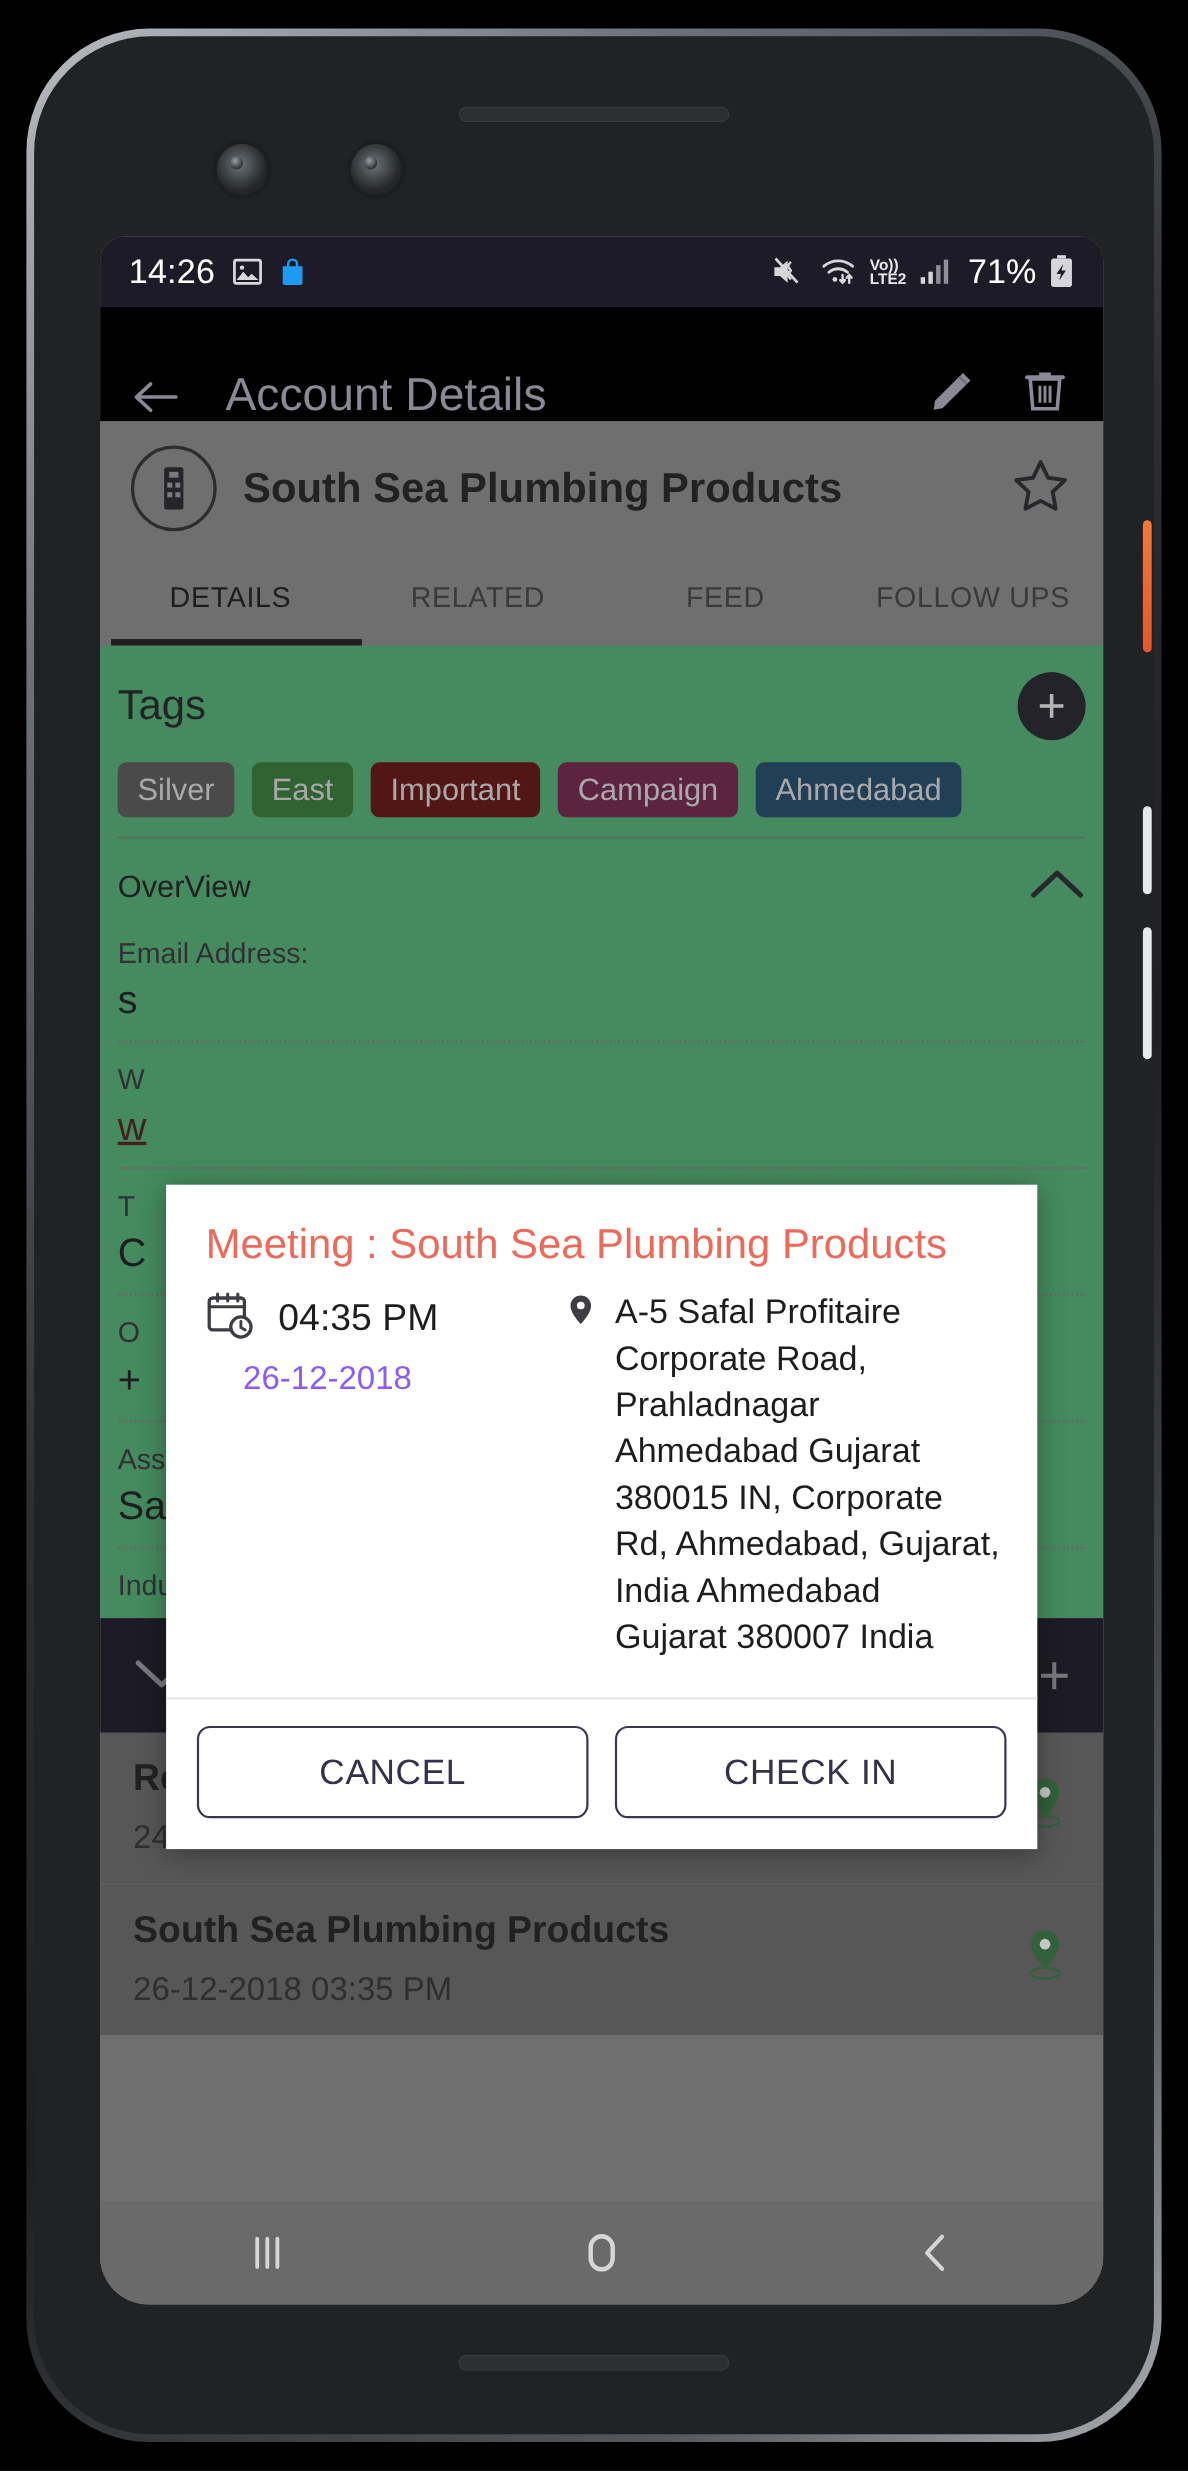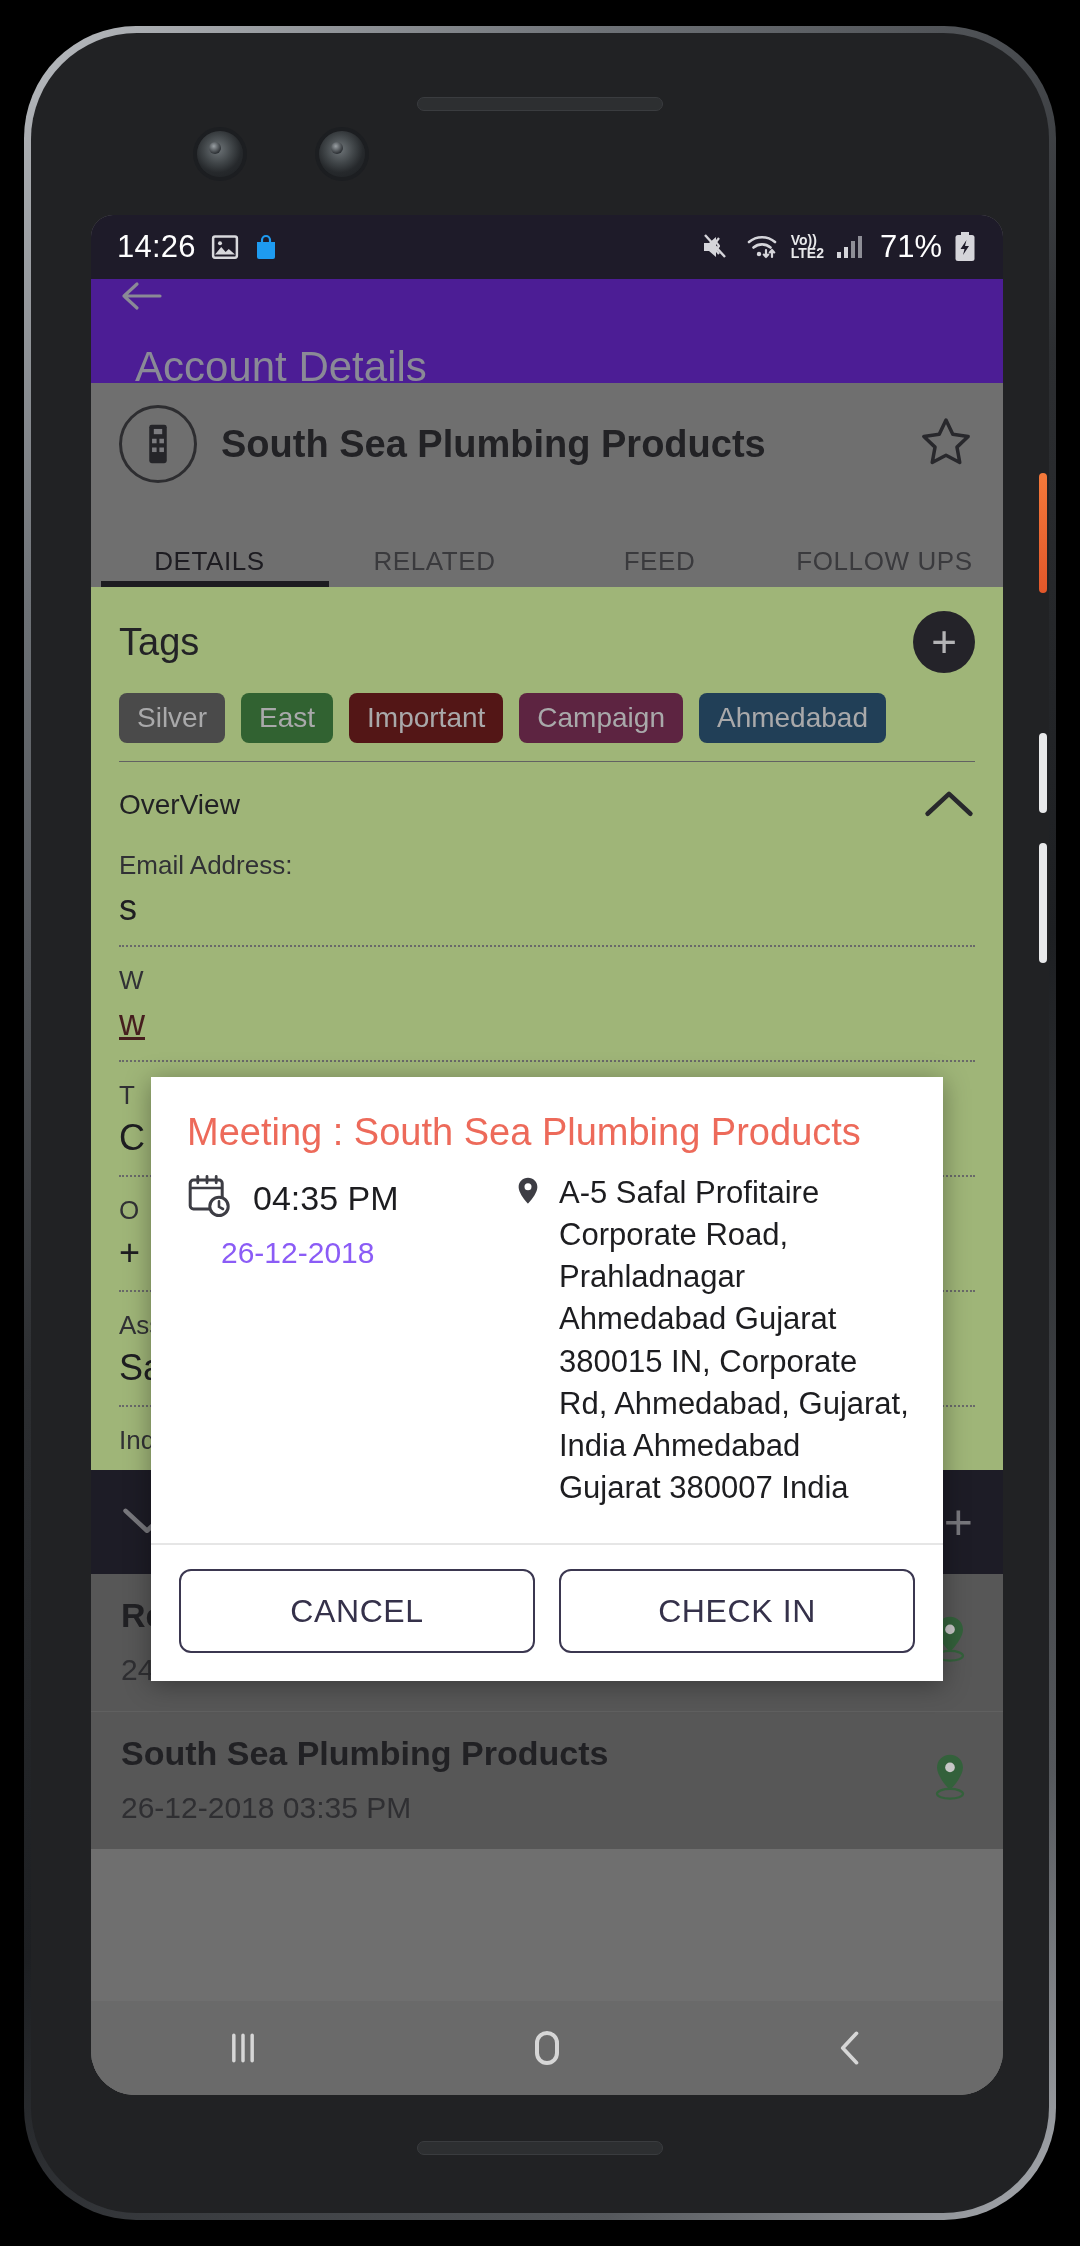--- a/index.html
+++ b/index.html
@@ -93,25 +93,24 @@
   .sb-ico { display:inline-flex; align-items:center; }
   #battery-percent { font-size: 31px; margin-left: 4px; }
   #volte-label {
     font-size: 14px; line-height: 13px; font-weight: bold;
     color:#e8e8ea; text-align:left;
   }
 
   
   #app-bar {
     height: 104px;
-    background: #4c1d95;
-    display:flex; align-items:flex-start;
+    background: #000000;
+    display:flex; align-items:flex-end;
     padding: 0 30px;
     gap: 26px;
-    flex-direction: column;
   }
   #app-bar-title {
     color: #8a8a96; font-size: 42px; font-weight: 400;
     margin-left: 14px;
   }
   #app-bar-actions { margin-left:auto; display:flex; align-items:center; gap:36px; }
 
   
   #content-dim {
     position: relative;
@@ -143,32 +142,32 @@
     height: 86px;
     padding: 0 6px;
     position: relative;
   }
   .tab {
     flex: 1;
     text-align:center;
     color:#4a4a52;
     font-size: 26px;
     letter-spacing: .6px;
-    padding-bottom: 10px;
+    padding-bottom: 28px;
   }
   .tab.active { color:#26232f; }
   #tab-indicator {
     position:absolute; bottom:0; left: 10px;
     width: 228px; height: 6px; background:#26232f;
   }
 
   
   #details-body {
-    background: #bef264;
-    padding: 0 28px;
+    background: #22c55e;
+    padding: 0 16px;
     position: relative;
   }
   #tags-row {
     display:flex; align-items:center;
     padding-top: 24px;
   }
   #tags-label { font-size: 38px; color:#2c2c34; }
   #add-tag-button {
     margin-left:auto;
     width: 62px; height: 62px; border-radius:50%;

